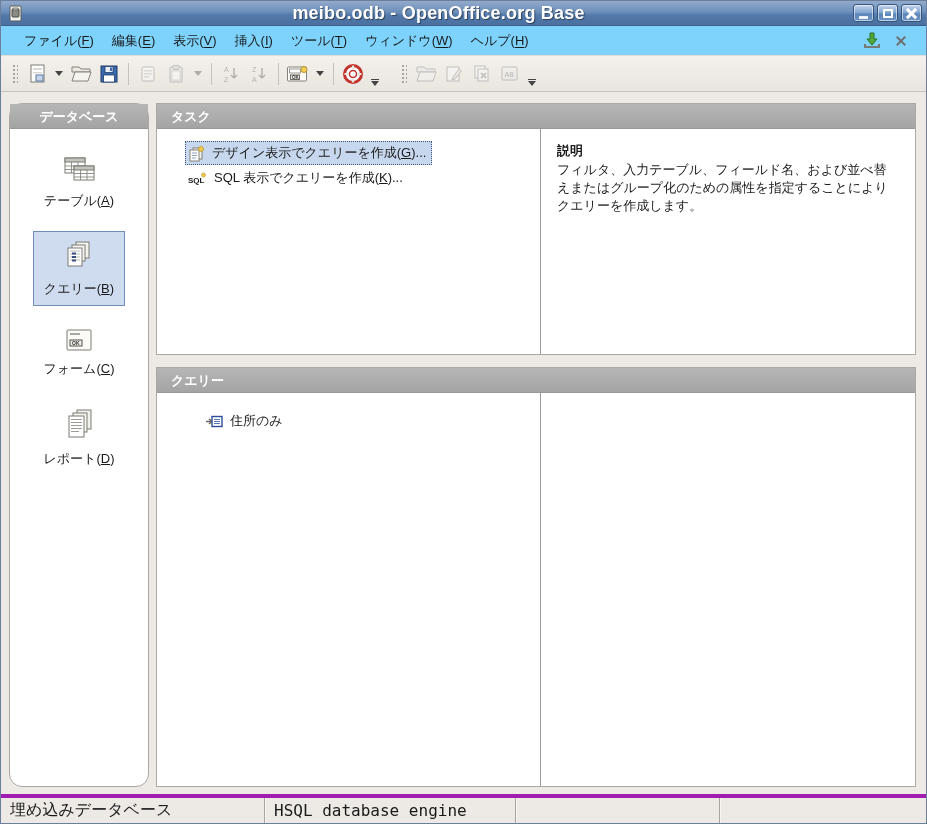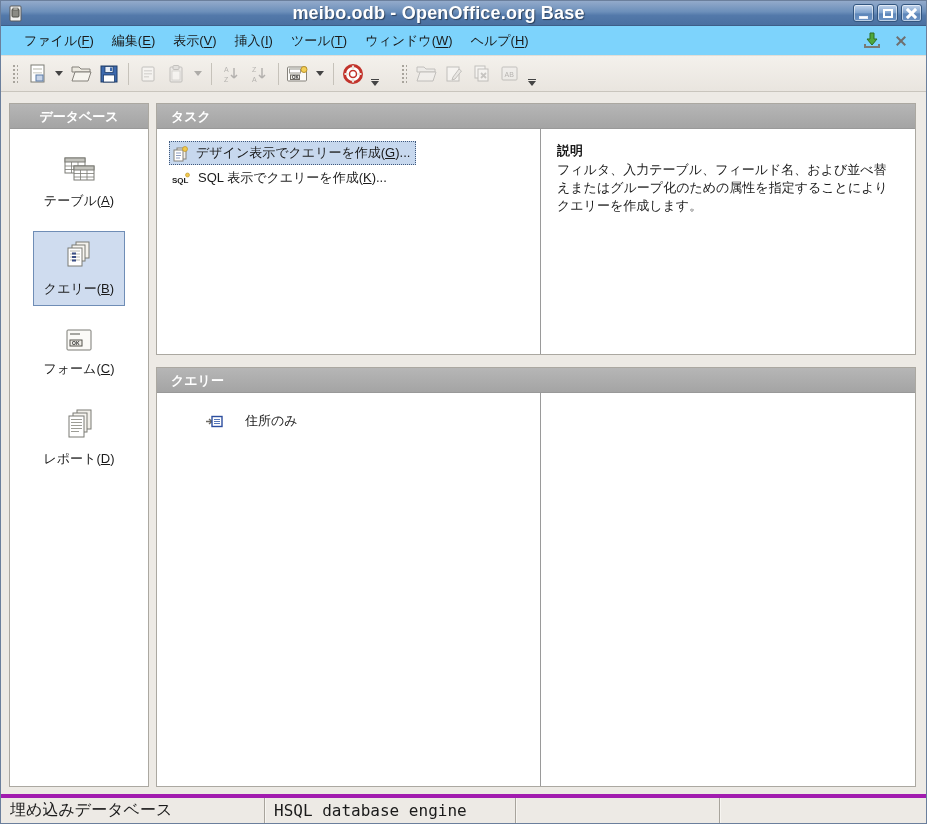--- a/index.html
+++ b/index.html
@@ -53,41 +53,41 @@
   .overflow-btn { align-self: flex-end; margin-bottom: 3px; display: flex; flex-direction: column; align-items: center; gap: 1px; padding: 2px 3px; }
   .overflow-btn .bar { width: 8px; height: 1px; background: #444; }
   .tb-gap { width: 10px; }
 
   
   .content { flex: 1; display: flex; gap: 7px; padding: 11px 10px 7px 8px; background: #edeae5; min-height: 0; }
   .panel { background: #fff; border: 1px solid #aba8a1; display: flex; flex-direction: column; min-height: 0; }
   .panel-header { height: 25px; flex: 0 0 25px; background: linear-gradient(#b6b6b6, #a4a4a4); color: #fff;
     font-weight: bold; font-size: 13px; line-height: 25px; padding-left: 14px; border-bottom: 1px solid #999; }
 
-  .sidebar { width: 140px; flex: 0 0 140px; }
+  .sidebar { width: 140px; flex: 0 0 140px; border-radius: 13px; }
   .sidebar .panel-header { text-align: center; padding-left: 0; }
   .sidebar-body { display: flex; flex-direction: column; align-items: center; padding-top: 16px; gap: 13px; overflow: hidden; }
   .side-item { display: flex; flex-direction: column; align-items: center; gap: 5px; padding: 7px 10px; border: 1px solid transparent; cursor: default; }
   .side-item .lbl { font-size: 13px; }
   .side-item.selected { background: #cfdcef; border: 1px solid #6f8db6; }
 
   .right-col { flex: 1; display: flex; flex-direction: column; gap: 12px; min-width: 0; }
   .tasks-panel { height: 252px; flex: 0 0 252px; }
   .queries-panel { flex: 1; }
 
   .tasks-body { flex: 1; display: flex; min-height: 0; }
-  .task-list { width: 384px; flex: 0 0 384px; border-right: 1px solid #9a9a9a; padding: 12px 0 0 12px; }
+  .task-list { width: 384px; flex: 0 0 384px; border-right: 1px solid #9a9a9a; padding: 12px 0 0 28px; }
   .task-row { display: flex; align-items: center; gap: 7px; width: fit-content; padding: 2px 5px 2px 2px; margin-bottom: 1px; border: 1px solid transparent; cursor: default; white-space: nowrap; }
   .task-row.selected { background: #c7d8ee; border: 1px dotted #40597c; }
   .desc-pane { flex: 1; padding: 13px 16px; line-height: 18px; }
   .desc-title { font-weight: bold; margin-bottom: 1px; }
 
   .queries-body { flex: 1; display: flex; min-height: 0; }
   .query-list { width: 384px; flex: 0 0 384px; border-right: 1px solid #9a9a9a; padding: 17px 0 0 44px; }
-  .query-row { display: flex; align-items: center; gap: 22px; width: fit-content; padding: 2px 4px; cursor: default; white-space: nowrap; }
+  .query-row { display: flex; align-items: center; gap: 7px; width: fit-content; padding: 2px 4px; cursor: default; white-space: nowrap; }
   .preview-pane { flex: 1; position: relative; }
   .preview-dd { position: absolute; top: 21px; right: 30px; display: flex; align-items: center; gap: 9px; cursor: default; }
   .preview-box { position: absolute; left: 15px; right: 10px; top: 59px; bottom: 20px; border: 1px solid #a5a29b; background: #fff; }
 
   
   .statusbar { height: 29px; flex: 0 0 29px; display: flex; align-items: center; background: #edeae5;
     border-top: 4px solid #a21caf; font-size: 16px; }
   .sseg { height: 100%; display: flex; align-items: center; padding: 0 9px; border-right: 1px solid #a8a49c; box-shadow: 1px 0 0 #f7f5f1; }
   .sseg.s0 { width: 264px; }
   .sseg.s1 { width: 251px; font-family: "DejaVu Sans Mono", "Liberation Mono", monospace; }

